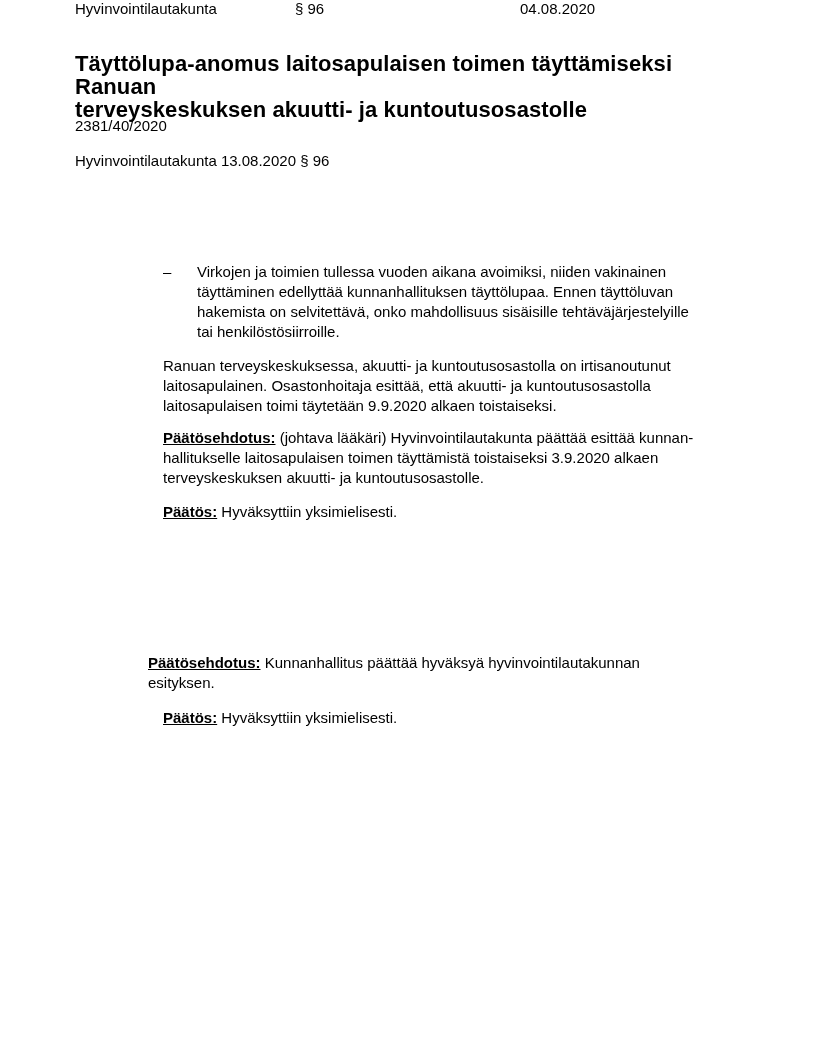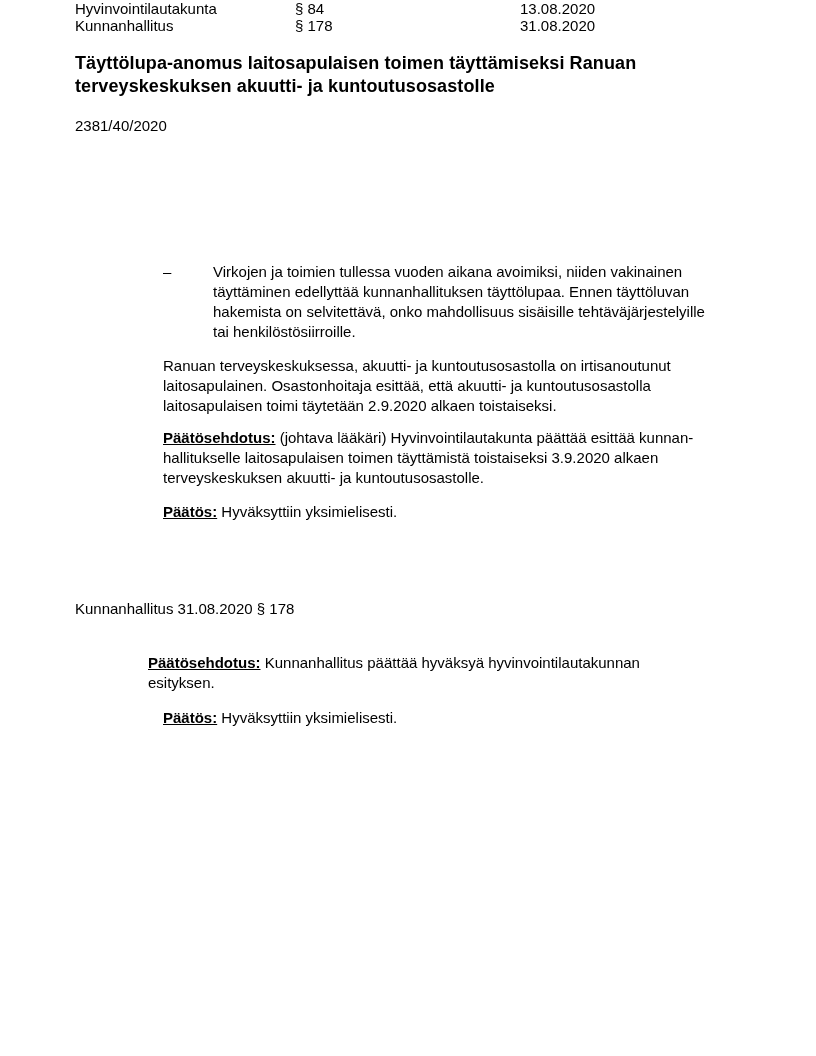--- a/index.html
+++ b/index.html
@@ -21,76 +21,71 @@
     left: 75px;
     right: 0;
     height: 17px;
     line-height: 17px;
   }
   .header-row .col-org     { position: absolute; left: 0; white-space: nowrap; }
   .header-row .col-section { position: absolute; left: 220px; white-space: nowrap; }
   .header-row .col-date    { position: absolute; left: 445px; white-space: nowrap; }
   .doc-title {
     font-weight: bold;
-    font-size: 18px;
+    font-size: 22px;
     line-height: 23px;
     letter-spacing: 0.1px;
   }
   .body-block { width: 640px; }
   .bullet-item { width: 640px; }
   .bullet-item .marker { position: absolute; left: 0; top: 0; }
-  .bullet-item .bullet-text { margin-left: 50px; }
+  .bullet-item .bullet-text { margin-left: 34px; }
   .label {
     font-weight: bold;
     text-decoration: underline;
     text-align: right;
   }
 </style>
 </head>
 <body>
 
 <div class="page">
 
   <div class="header-row" style="top:0px">
     <span class="col-org">Hyvinvointilautakunta</span>
-    <span class="col-section">§ 84</span>
-    <span class="col-date">13.08.2020</span>
-  </div>
-  <div class="header-row" style="top:17px">
-    <span class="col-org">Kunnanhallitus</span>
-    <span class="col-section">§ 178</span>
-    <span class="col-date">31.08.2020</span>
+    <span class="col-section">§ 96</span>
+    <span class="col-date">04.08.2020</span>
   </div>
 
   <div class="abs pre doc-title" style="top:52px; left:75px; width:660px">Täyttölupa-anomus laitosapulaisen toimen täyttämiseksi Ranuan
 terveyskeskuksen akuutti- ja kuntoutusosastolle</div>
 
   <div class="abs" style="top:116px; left:75px">2381/40/2020</div>
 
+  <div class="abs" style="top:151px; left:75px">Hyvinvointilautakunta 13.08.2020 § 96</div>
 
 
   <div class="abs bullet-item" style="top:262px; left:163px">
     <span class="marker">–</span>
     <div class="pre bullet-text">Virkojen ja toimien tullessa vuoden aikana avoimiksi, niiden vakinainen
 täyttäminen edellyttää kunnanhallituksen täyttölupaa. Ennen täyttöluvan
 hakemista on selvitettävä, onko mahdollisuus sisäisille tehtäväjärjestelyille
 tai henkilöstösiirroille.</div>
   </div>
 
   <div class="abs pre body-block" style="top:356px; left:163px">Ranuan terveyskeskuksessa, akuutti- ja kuntoutusosastolla on irtisanoutunut
 laitosapulainen. Osastonhoitaja esittää, että akuutti- ja kuntoutusosastolla
-laitosapulaisen toimi täytetään 2.9.2020 alkaen toistaiseksi.</div>
+laitosapulaisen toimi täytetään 9.9.2020 alkaen toistaiseksi.</div>
 
   <div class="abs pre body-block" style="top:428px; left:163px"><span class="label">Päätösehdotus:</span> <span>(johtava lääkäri) Hyvinvointilautakunta päättää esittää kunnan-
 hallitukselle laitosapulaisen toimen täyttämistä toistaiseksi 3.9.2020 alkaen
 terveyskeskuksen akuutti- ja kuntoutusosastolle.</span></div>
 
   <div class="abs pre body-block" style="top:502px; left:163px"><span class="label">Päätös:</span> <span>Hyväksyttiin yksimielisesti.</span></div>
 
 
-  <div class="abs" style="top:599px; left:75px">Kunnanhallitus 31.08.2020 § 178</div>
 
   <div class="abs pre body-block" style="top:653px; left:148px"><span class="label">Päätösehdotus:</span> <span>Kunnanhallitus päättää hyväksyä hyvinvointilautakunnan
 esityksen.</span></div>
 
   <div class="abs pre body-block" style="top:708px; left:163px"><span class="label">Päätös:</span> <span>Hyväksyttiin yksimielisesti.</span></div>
 
 </div>
 
 </body></html>

